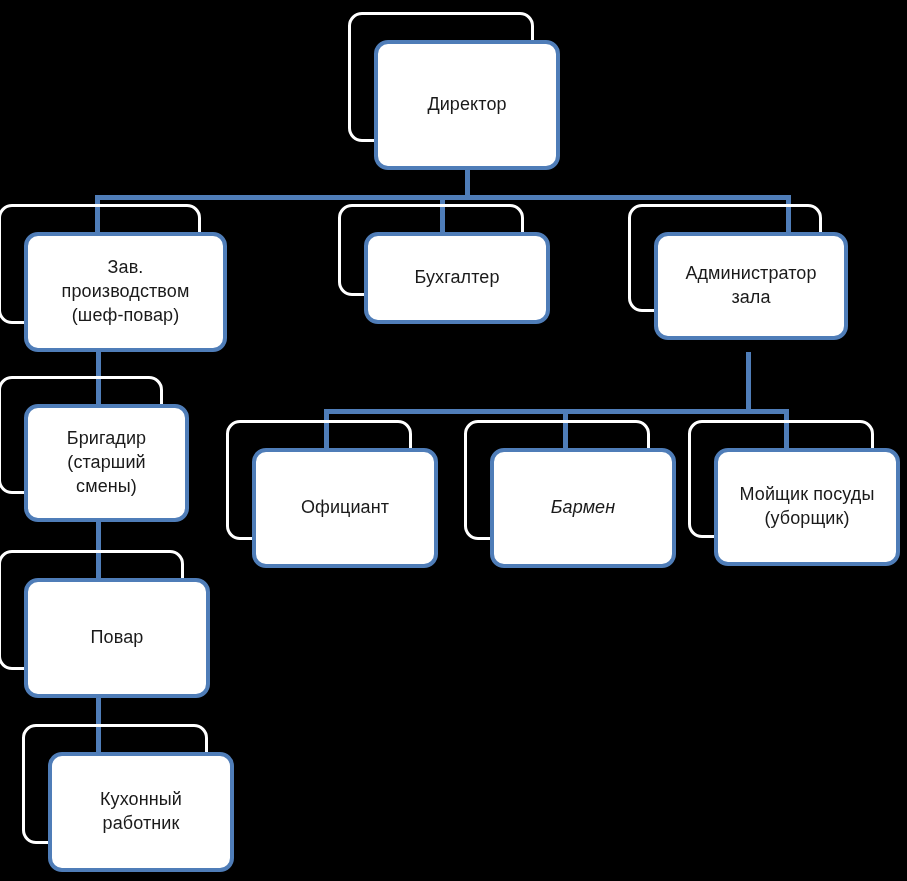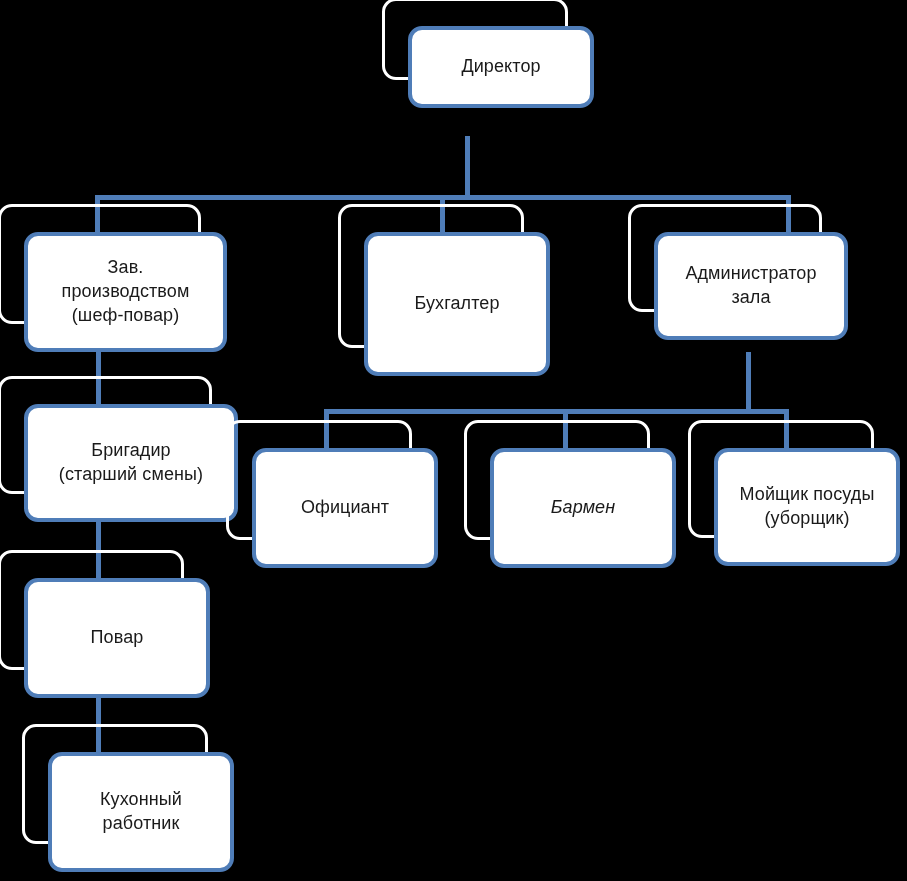--- a/index.html
+++ b/index.html
@@ -57,25 +57,25 @@
   .node .label {
     color: #1A1A1A;
     font-size: 18px;
     line-height: 1.33;
     padding: 0 8px;
     white-space: pre-line;
     letter-spacing: 0.1px;
   }
 
   
-  #node-director      { left: 374px; top: 26px;  width: 186px; height: 82px; margin-left: 34px; }
+  #node-director      { left: 374px; top: 40px;  width: 186px; height: 130px; }
   #node-zav           { left: 24px;  top: 232px; width: 186px; height: 120px; padding-left: 17px; }
-  #node-buh           { left: 364px; top: 232px; width: 186px; height: 144px; }
+  #node-buh           { left: 364px; top: 232px; width: 186px; height: 92px; }
   #node-admin         { left: 654px; top: 232px; width: 194px; height: 108px; }
-  #node-brigadir      { left: 24px;  top: 404px; width: 214px; height: 118px; }
+  #node-brigadir      { left: 24px;  top: 404px; width: 165px; height: 118px; }
   #node-povar         { left: 24px;  top: 578px; width: 186px; height: 120px; }
   #node-kuh           { left: 24px;  top: 752px; width: 186px; height: 120px; margin-left: 24px; }
   #node-official      { left: 252px; top: 448px; width: 186px; height: 120px; }
   #node-barmen        { left: 490px; top: 448px; width: 186px; height: 120px; font-style: italic; }
   #node-moyshchik     { left: 714px; top: 448px; width: 186px; height: 118px; }
 </style>
 </head>
 <body>
 
 <div id="canvas">

